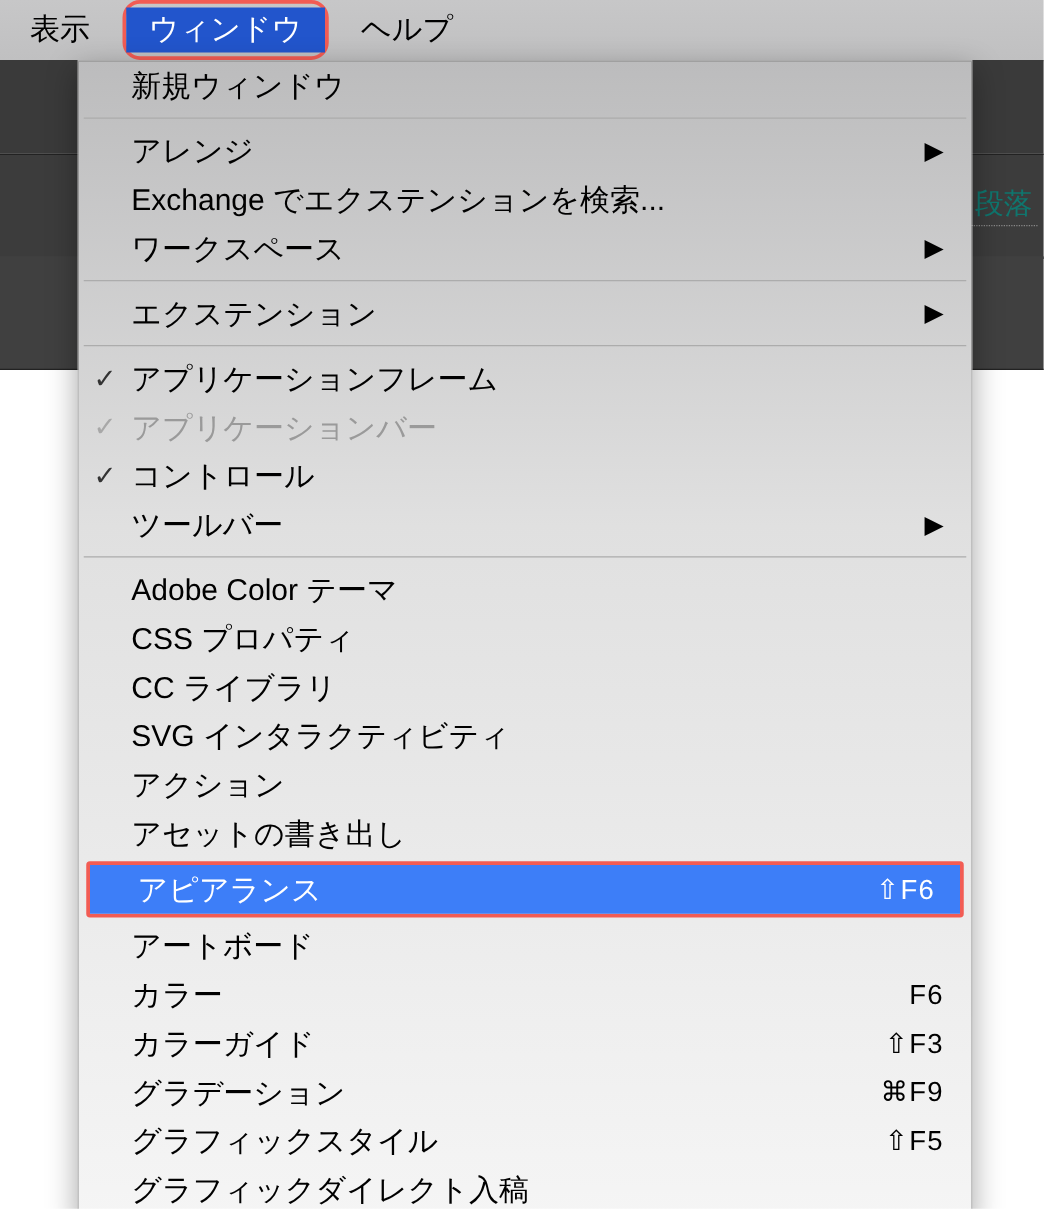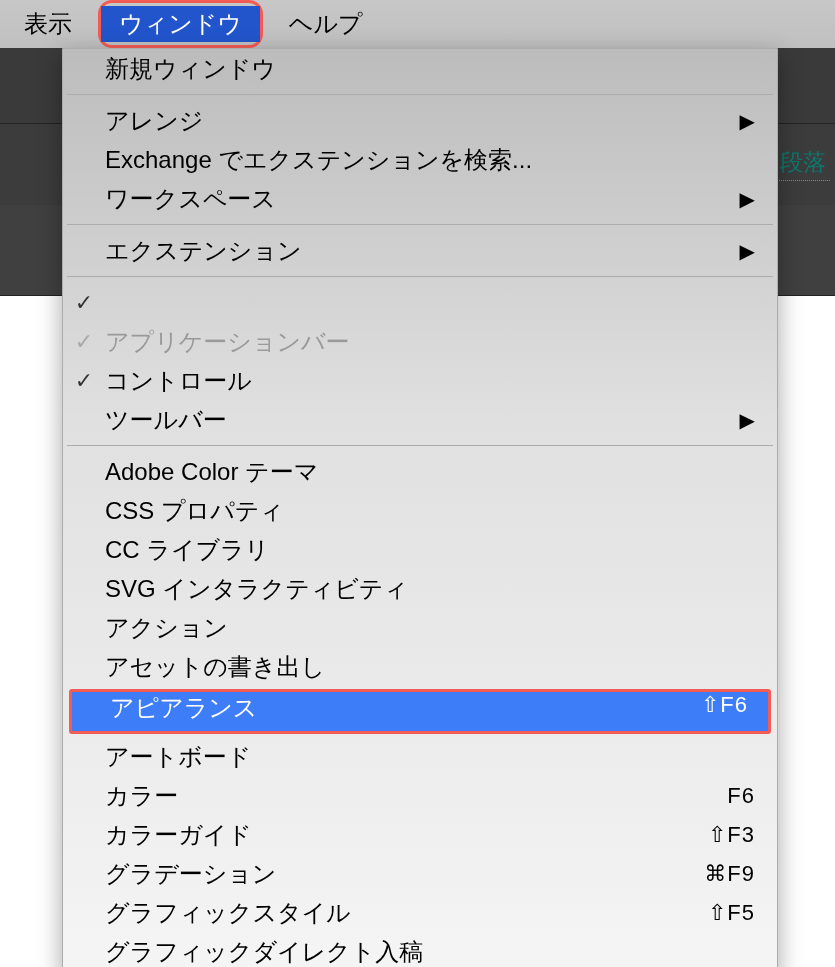--- a/index.html
+++ b/index.html
@@ -137,20 +137,21 @@
     margin: 6px 4px;
   }
   
   .row-appearance-wrap {
     margin: 3px 6px;
     border: 3px solid #f25c54;
     border-radius: 3px;
   }
   .row-appearance {
     display: flex;
+    align-items: center;
     height: 39px;
     background: #3d7ef8;
     color: #fff;
     font-size: 24px;
     padding: 0 20px 0 0;
   }
   .row-appearance .check-col { width: 38px; }
   .row-appearance .shortcut-col { color:#fff; }
 </style>
 </head>
@@ -200,20 +201,21 @@
     <div class="menu-row">
       <div class="check-col"></div>
       <div class="label-col">エクステンション</div>
       <div class="arrow-col">▶</div>
     </div>
 
     <div class="sep"></div>
 
     <div class="menu-row">
       <div class="check-col">✓</div>
+      <div class="label-col">アプリケーションフレーム</div>
     </div>
     <div class="menu-row disabled">
       <div class="check-col">✓</div>
       <div class="label-col">アプリケーションバー</div>
     </div>
     <div class="menu-row">
       <div class="check-col">✓</div>
       <div class="label-col">コントロール</div>
     </div>
     <div class="menu-row">

